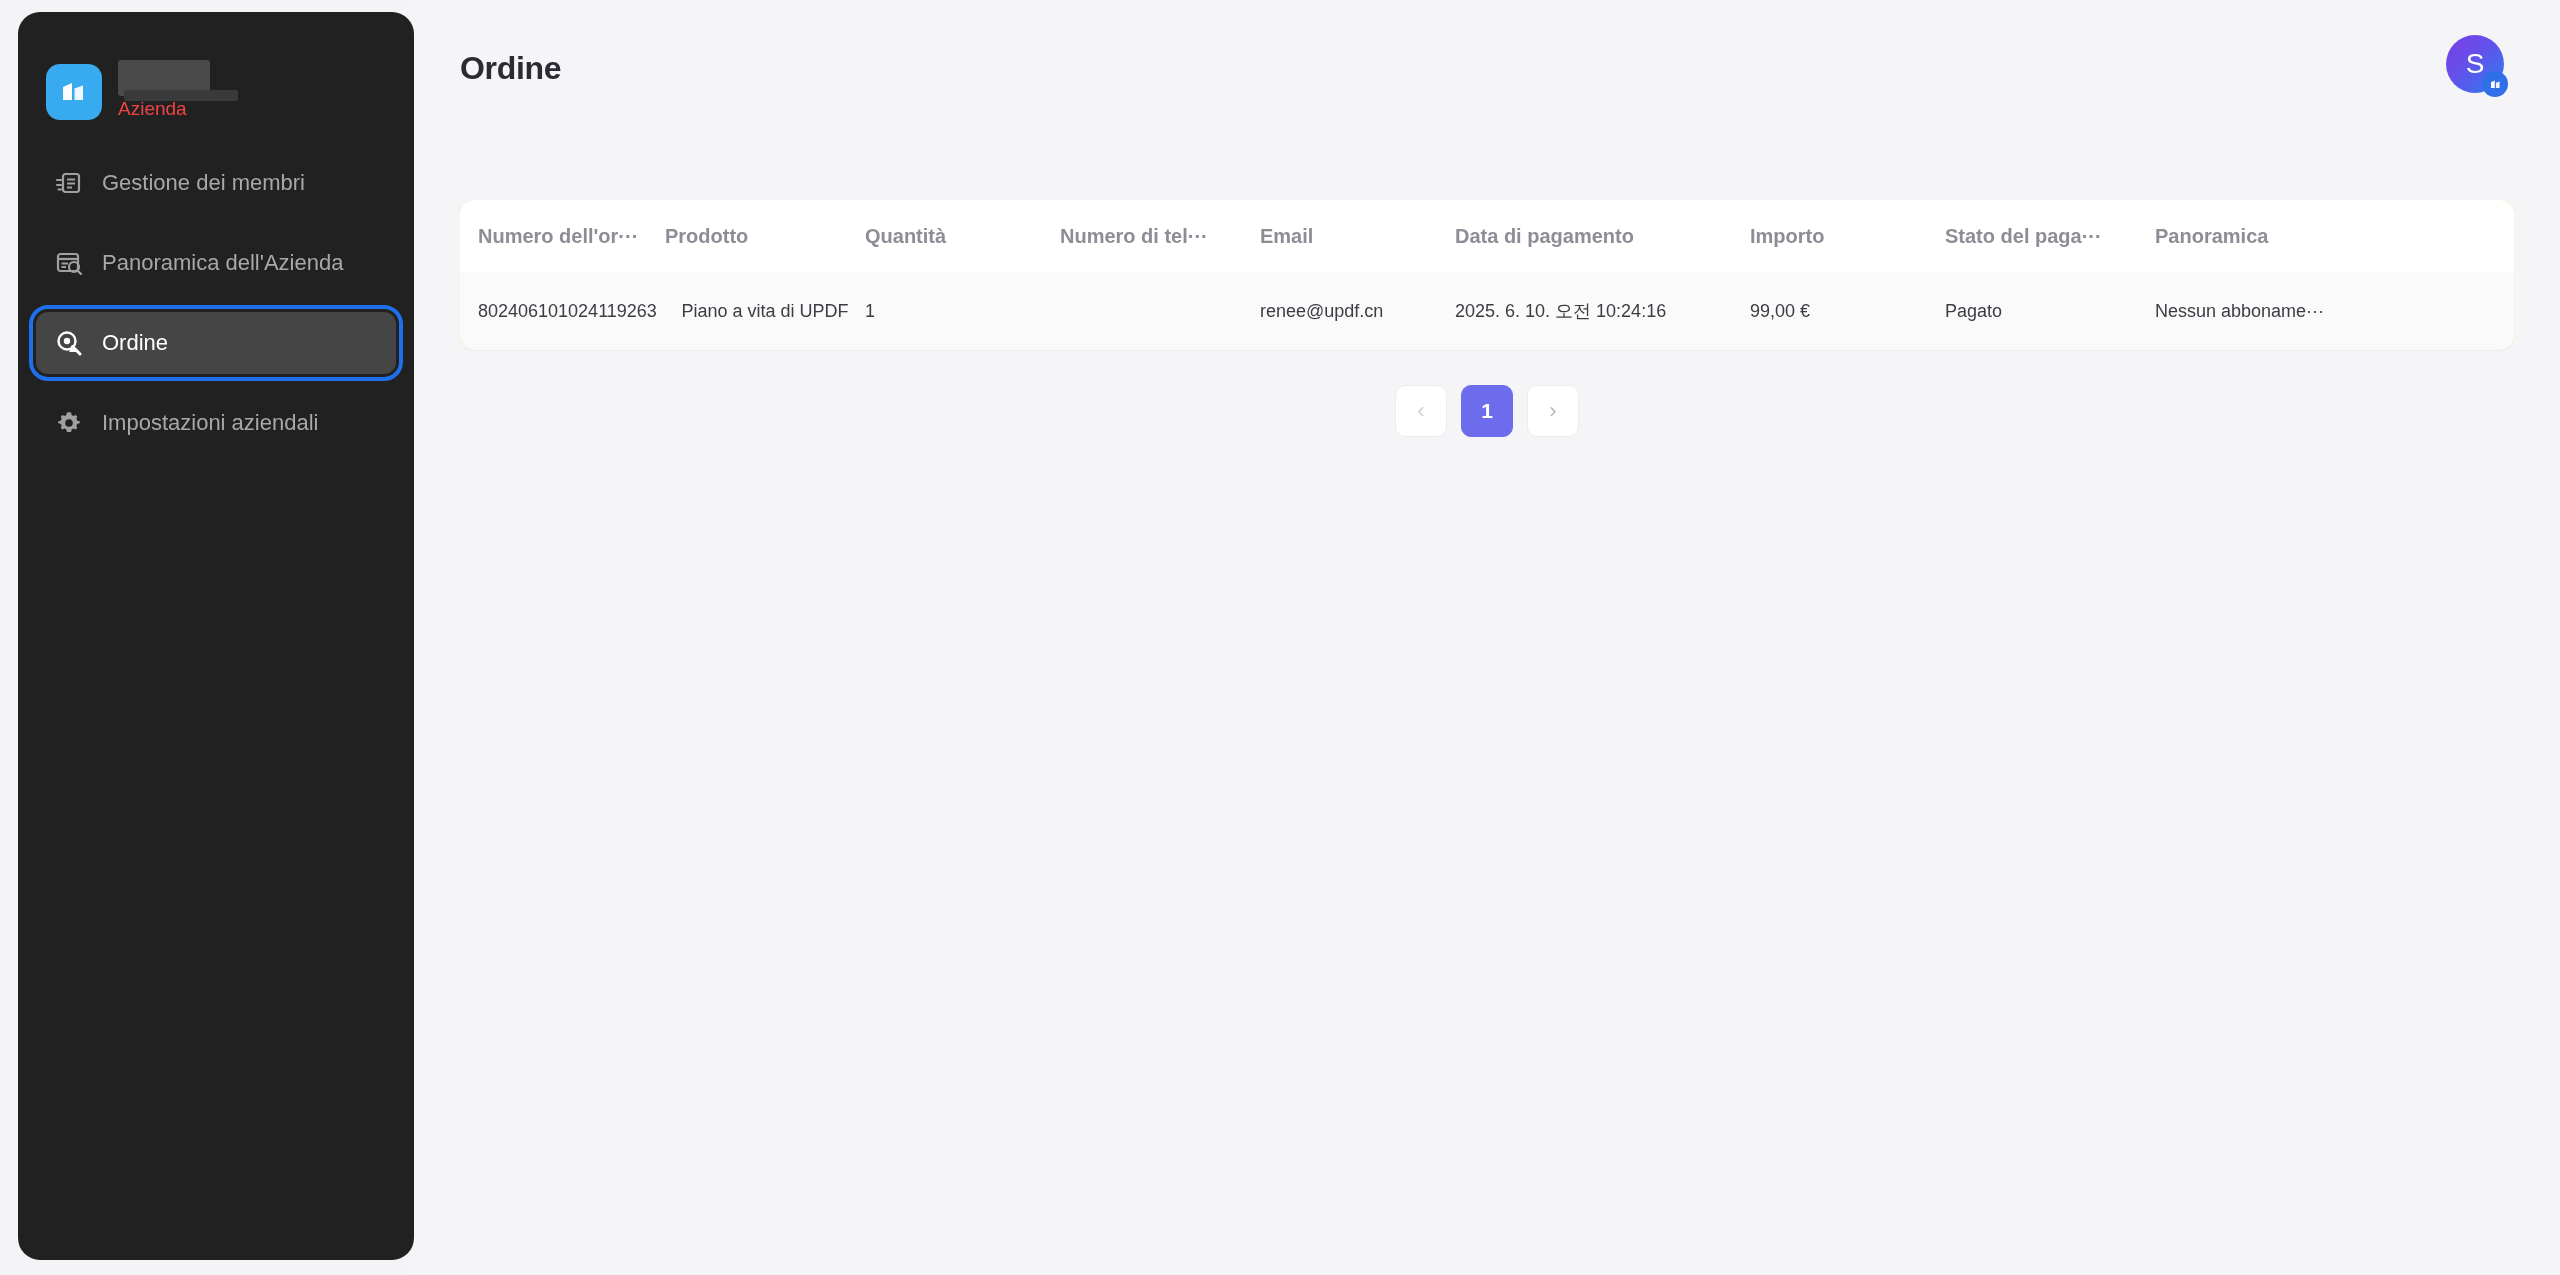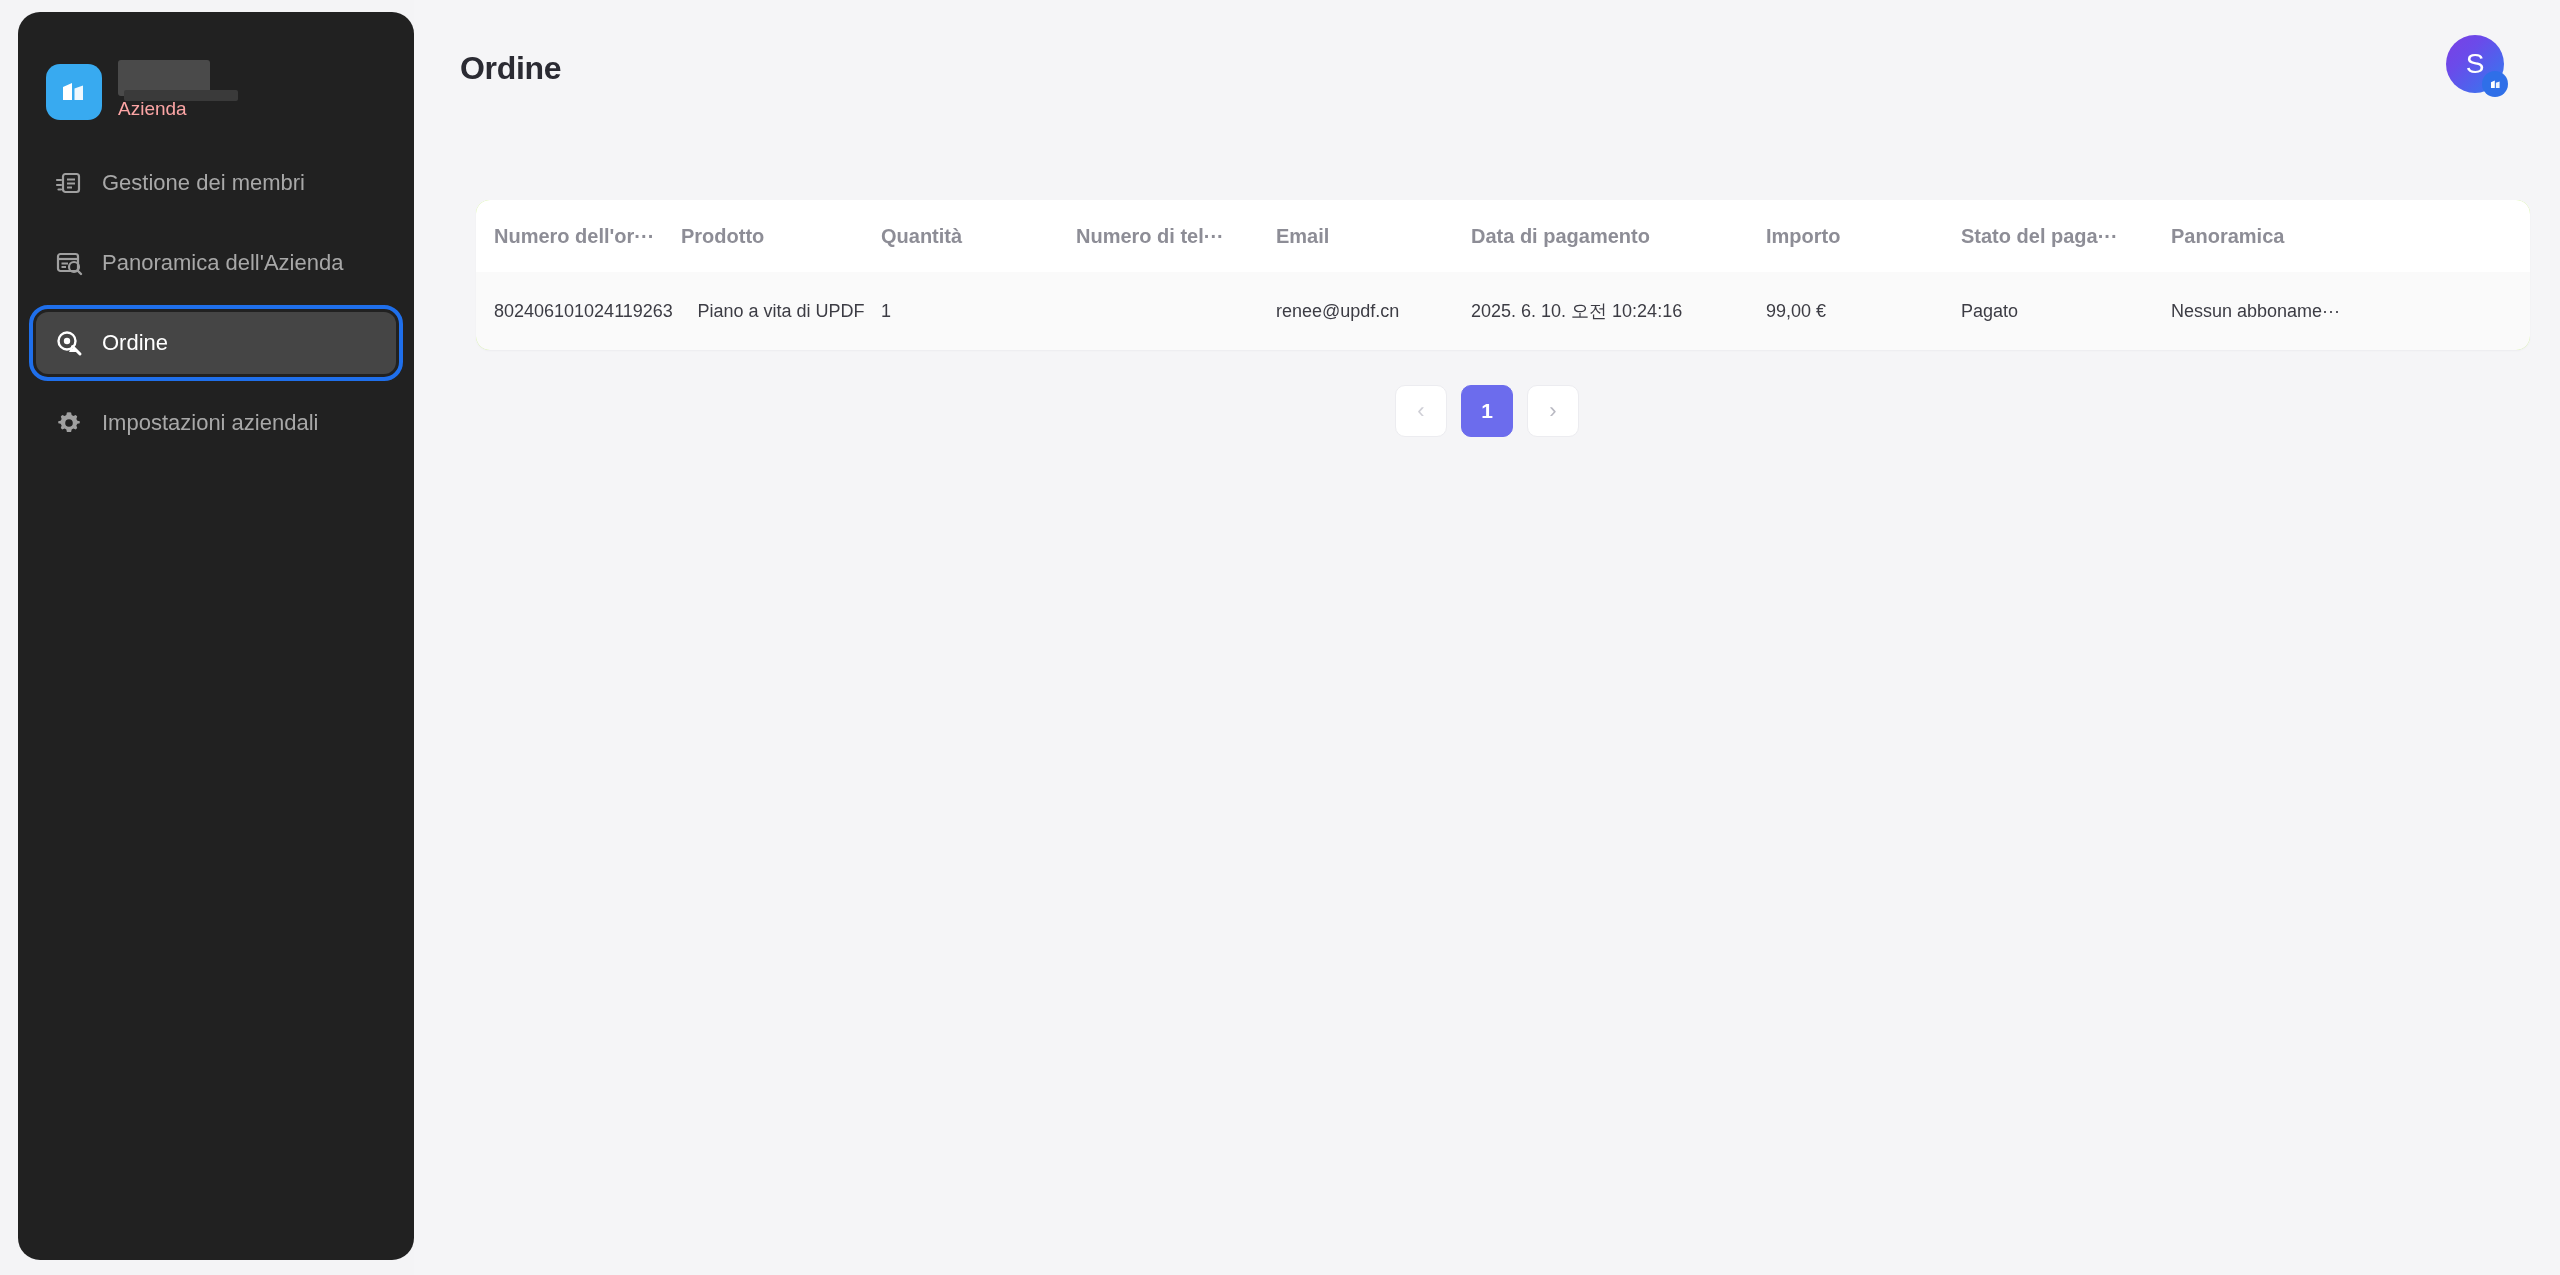--- a/index.html
+++ b/index.html
@@ -79,21 +79,21 @@
     top: 30px;
     width: 114px;
     height: 11px;
     background: #3a3a3a;
     border-radius: 2px;
   }
 
   .brand-name {
     position: relative;
     z-index: 2;
-    color: #fca5a5;
+    color: #ef4444;
     font-size: 19px;
     line-height: 1;
     padding-bottom: 2px;
   }
 
   .nav {
     margin-top: 32px;
     padding: 0 18px;
   }
 
@@ -184,21 +184,21 @@
     border-radius: 50%;
     background: #2f6fe8;
     display: flex;
     align-items: center;
     justify-content: center;
   }
 
   
   .table-card {
     position: absolute;
-    left: 62px;
+    left: 46px;
     top: 200px;
     width: 2054px;
     border-radius: 14px;
     overflow: hidden;
     background: #bef264;
     box-shadow: 0 1px 2px rgba(20, 20, 40, 0.04);
   }
 
   table.orders {
     width: 100%;

